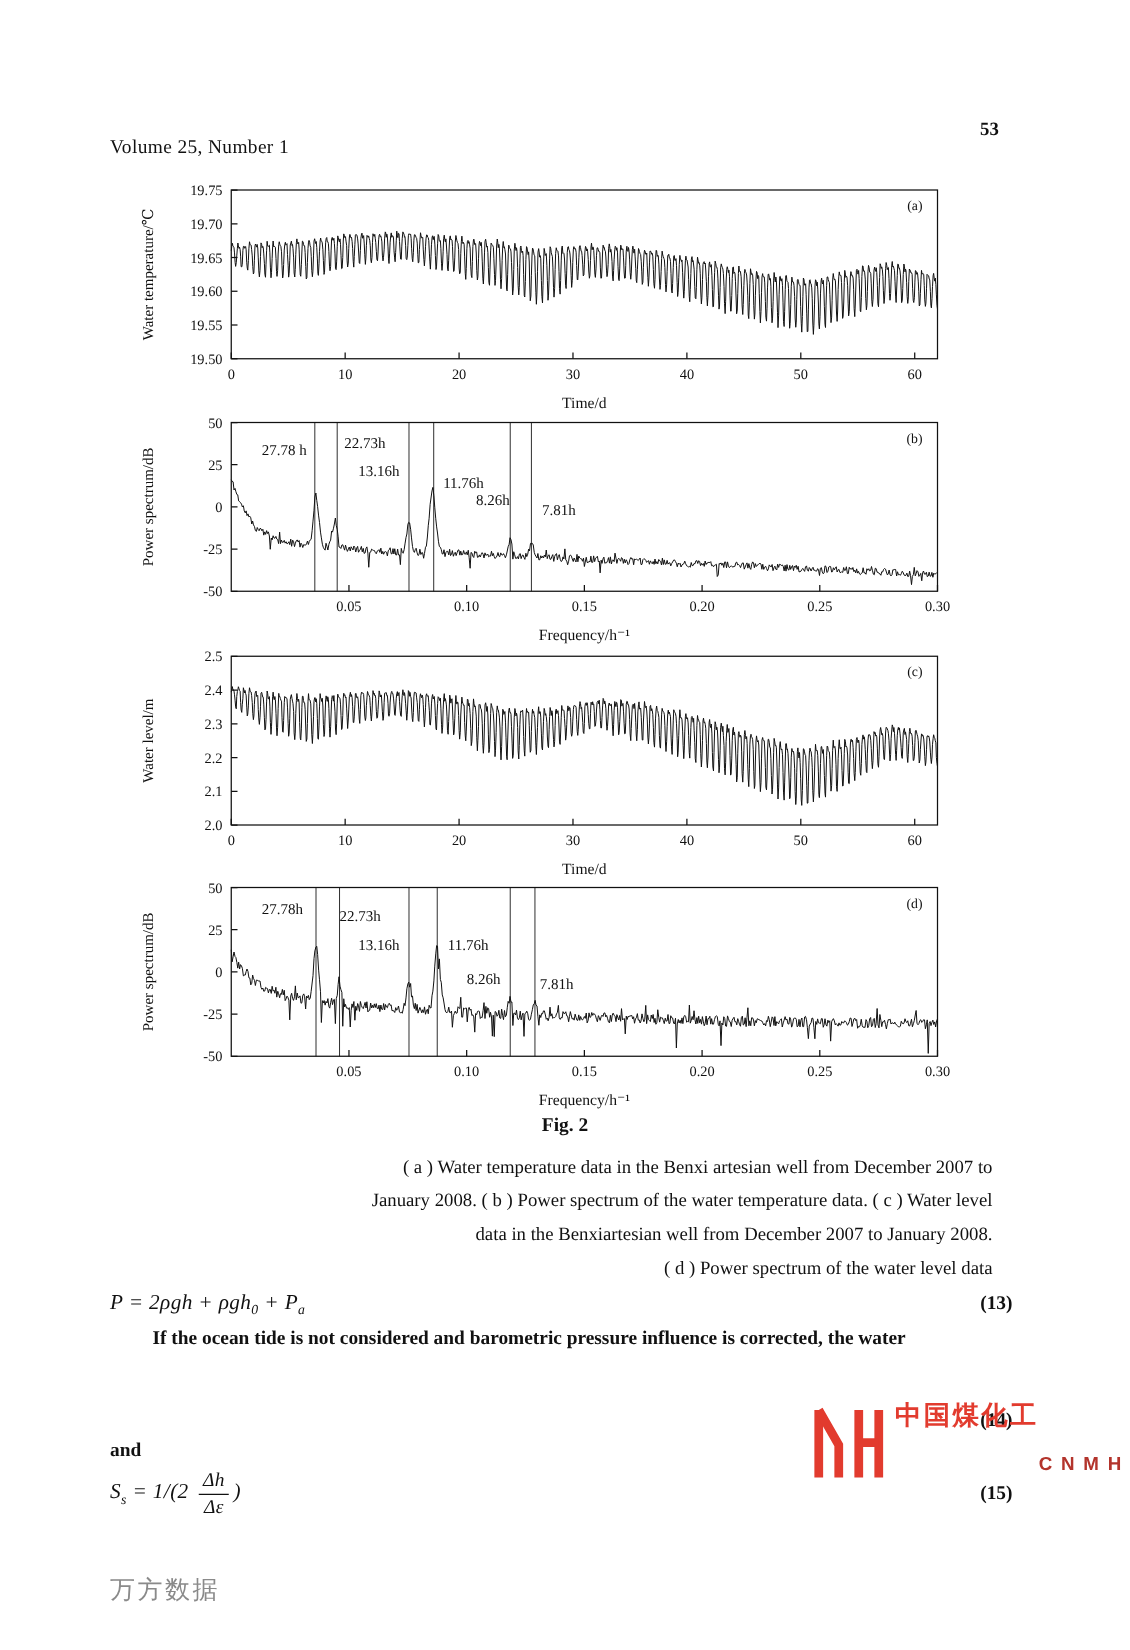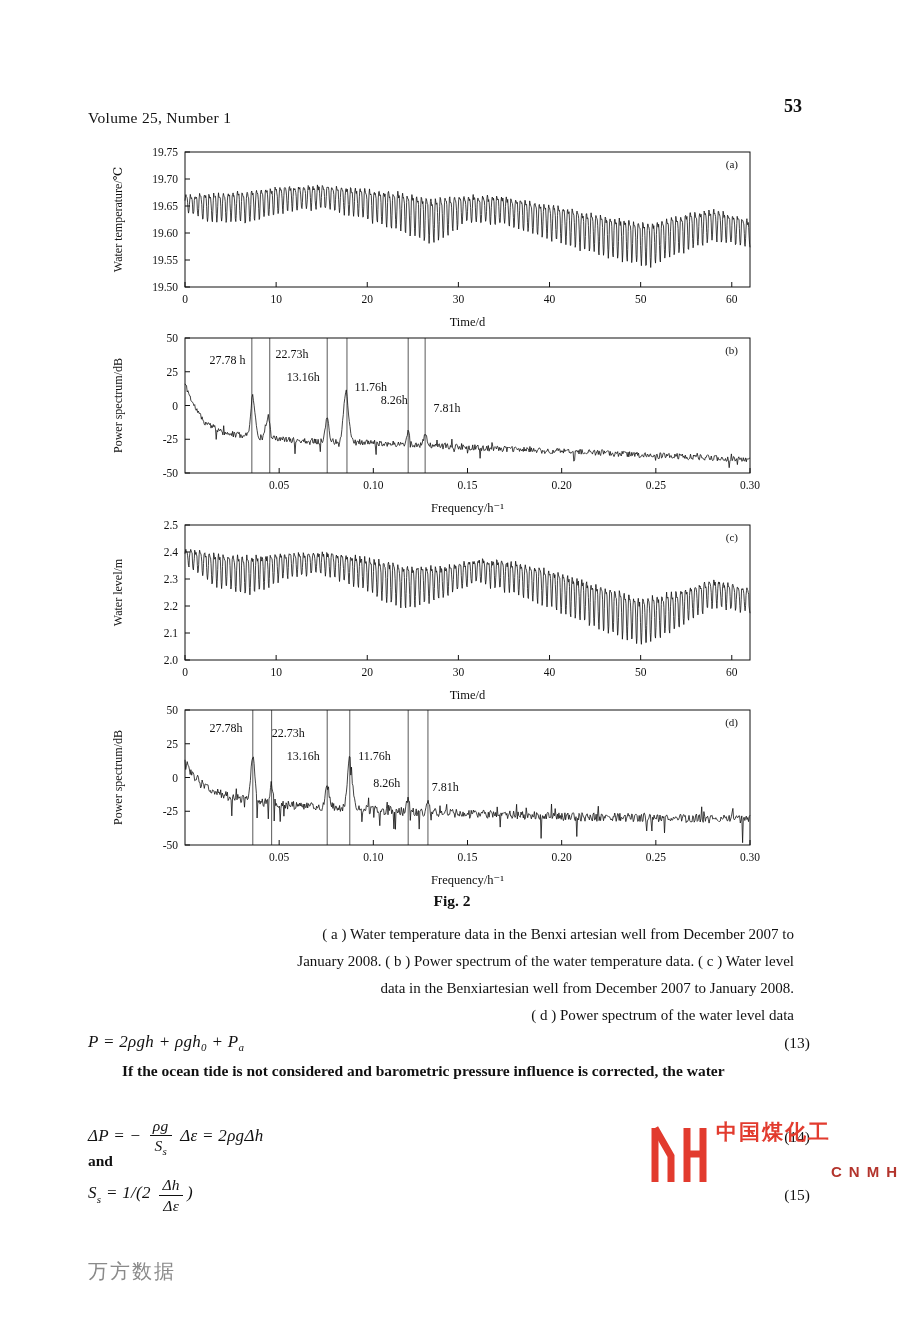--- a/index.html
+++ b/index.html
@@ -2,31 +2,31 @@
 <html style="--logo-red: #e23b2e;"><head>
 <meta charset="utf-8">
 <style>
   * { margin:0; padding:0; box-sizing:border-box; }
   html,body { background:#ffffff; }
   .page {
     position:relative; width:904px; height:1320px; background:#ffffff;
     font-family:"Liberation Serif","DejaVu Serif",serif; color:#111; overflow:hidden;
   }
   .hdr-left { position:absolute; left:88px; top:96px; font-size:15.5px; letter-spacing:.3px;margin-top:13px; }
-  .hdr-right { position:absolute; left:784px; top:96px; font-size:18px; font-weight:700; }
+  .hdr-right { position:absolute; left:784px; top:96px; font-size:15px; font-weight:700; }
   figure.chart { position:absolute; left:96px; width:700px; height:190px; }
   svg { display:block; }
   svg text { font-family:"Liberation Serif","DejaVu Serif",serif; }
   .figlabel { position:absolute; left:88px; width:728px; top:892px; text-align:center; font-weight:700; font-size:15.5px; }
   .caption { position:absolute; left:110px; width:684px; top:921px; text-align:right; font-weight:400; font-size:15px; line-height:27px; }
   .para { position:absolute; left:88px; width:732px; top:1056px; font-weight:600; font-size:15.5px; line-height:29px; }
   .para .l1 { text-indent:34px; text-align:justify; }
   .eqrow { position:absolute; left:88px; width:722px; display:flex; align-items:center; font-size:17px; }
   .eqrow .eq { font-style:italic; letter-spacing:.3px; }
-  .eqrow .eqnum { position:absolute; right:0; font-style:normal; font-weight:400; font-size:15.5px; }
+  .eqrow .eqnum { position:absolute; right:0; font-style:normal; font-weight:700; font-size:15.5px; }
   .eq sub { font-size:11px; font-style:italic; }
   .frac { display:inline-block; vertical-align:middle; text-align:center; margin:0 4px; line-height:1.1; font-size:15.5px; }
   .frac .fnum { display:block; padding:0 3px 1px; border-bottom:1.3px solid #111; }
   .frac .fden { display:block; padding:1px 3px 0; }
   .and { position:absolute; left:88px; top:1152px; font-size:15.5px; font-weight:600; }
   .logo { position:absolute; left:648px; top:1118px; display:flex; gap:8px; align-items:flex-start; z-index:3; }
   .logo-col { display:flex; flex-direction:row; }
   .logo-cjk { font-family:"DejaVu Sans",sans-serif; font-size:21px; font-weight:700; color:var(--logo-red,#e23b2e); letter-spacing:2px; white-space:nowrap; }
   .logo-line { height:3px; background:var(--logo-red,#e23b2e); margin:5px 0 6px; width:100%; }
   .logo-latin { font-family:"Liberation Sans","DejaVu Sans",sans-serif; font-size:15px; font-weight:700; letter-spacing:7px; color:#b3342c;margin-top:45px; }
@@ -209,21 +209,20 @@
   <div class="eqrow" style="top:1030px;height:26px">
     <span class="eq"><span>P = 2ρgh + ρgh</span><sub>0</sub><span> + P</span><sub>a</sub></span>
     <span class="eqnum">(13)</span>
   </div>
 
   <div class="para">
     <div class="l1">If the ocean tide is not considered and barometric pressure influence is corrected, the water</div>
   </div>
 
   <div class="eqrow" style="top:1112px;height:50px">
-    <span class="eq"><span>ΔP = − </span><span class="frac"><span class="fnum">ρg</span><span class="fden"><span>S</span><sub>s</sub></span></span><span> Δε = 2ρgΔh</span></span>
     <span class="eqnum">(14)</span>
   </div>
 
   <div class="and">and</div>
 
   <div class="eqrow" style="top:1168px;height:54px">
     <span class="eq"><span>S</span><sub>s</sub><span> = 1/(2 </span><span class="frac"><span class="fnum">Δh</span><span class="fden">Δε</span></span><span>)</span></span>
     <span class="eqnum">(15)</span>
   </div>
 

